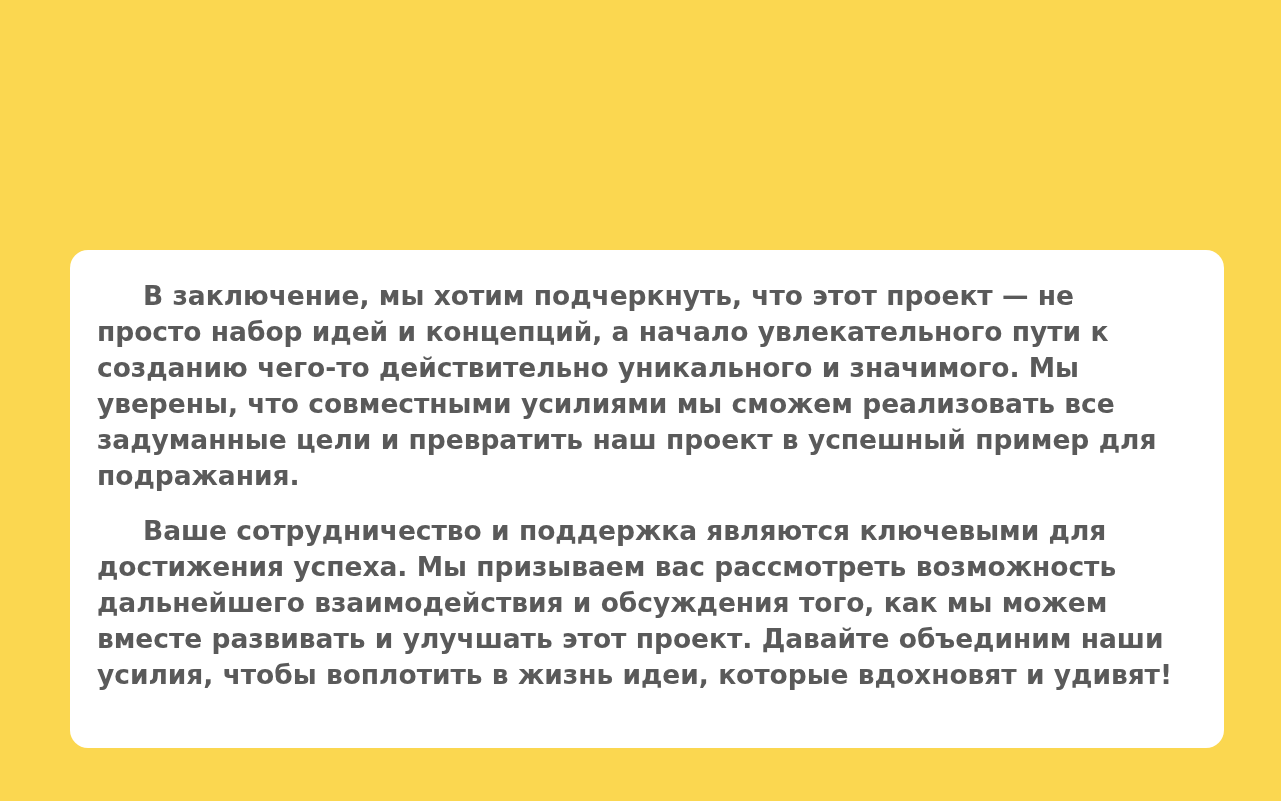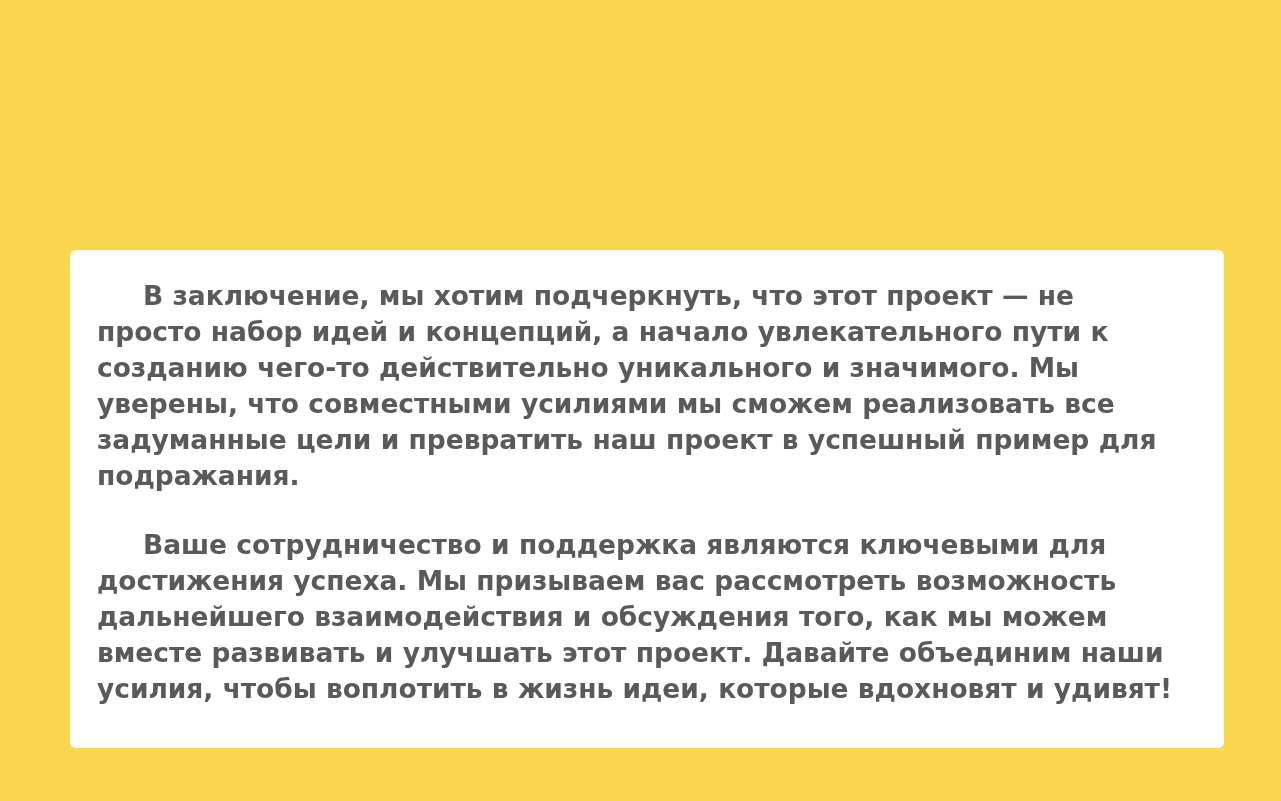--- a/index.html
+++ b/index.html
@@ -59,40 +59,40 @@
   }
 
   
   .content-card {
     position: absolute;
     left: 70px;
     top: 37px;          
     width: 1154px;      
     height: 498px;      
     background: #ffffff;
-    border-radius: 6px;
+    border-radius: 18px;
     box-sizing: border-box;
     padding: 28px 40px 28px 27px;
     overflow: hidden;
   }
 
   .body-text {
     margin: 0;
     font-family: "DejaVu Sans", sans-serif;
     font-size: 26.5px;
     font-weight: 700;
     line-height: 36px;
     color: #5a5a5a;
     text-indent: 46px;
     letter-spacing: -0.05px;
     word-spacing: 0.2px;
   }
 
   .body-text + .body-text {
-    margin-top: 33px;
+    margin-top: 19px;
   }
 </style>
 </head>
 <body>
 
 <div class="slide">
 
 
   <div class="stage">
 

